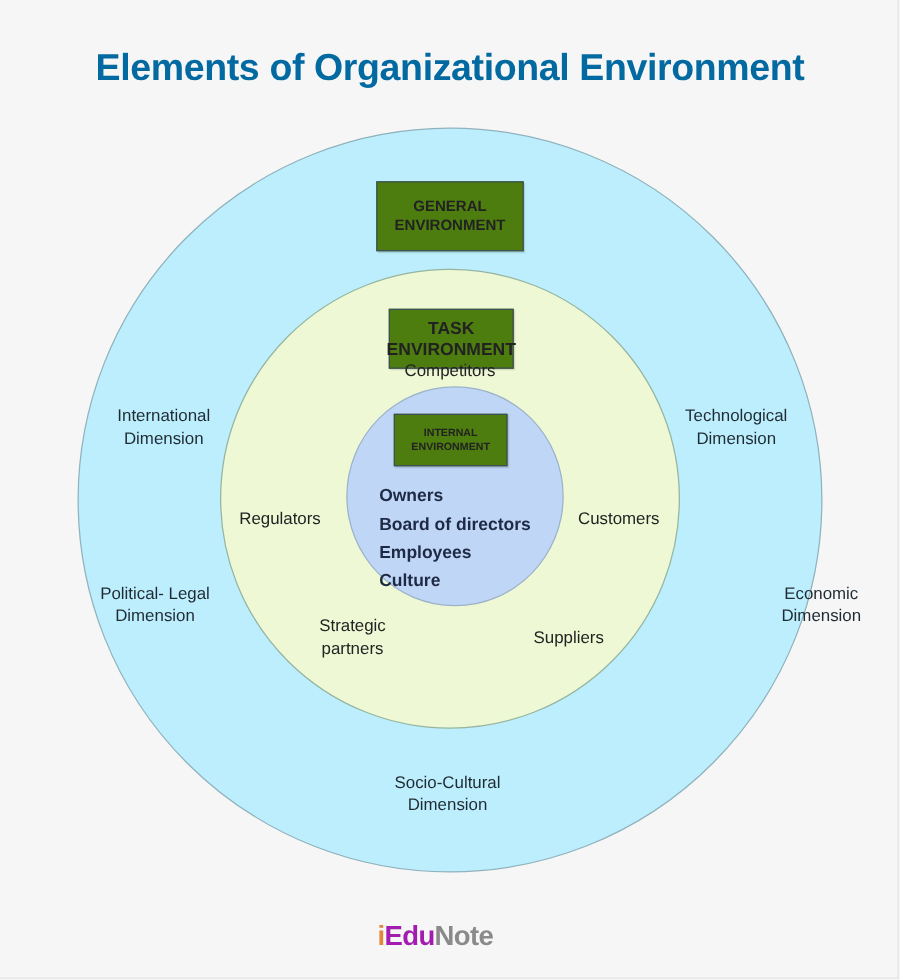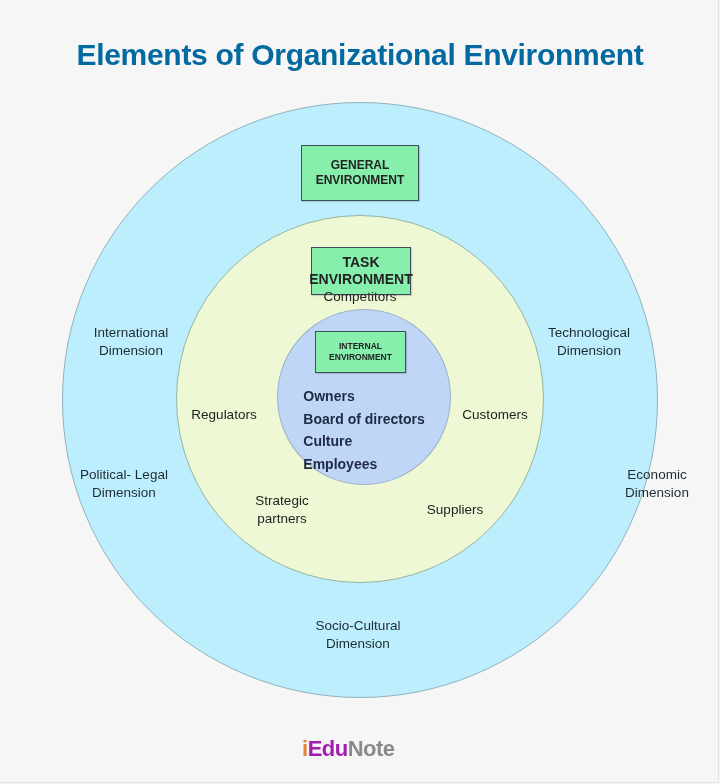--- a/index.html
+++ b/index.html
@@ -10,21 +10,21 @@
   .frame { position:absolute; left:0; top:0; width:718px; height:782px; border-right:1px solid #e3e3e3; border-bottom:1px solid #e3e3e3; }
   .title {
     position:absolute; left:0; width:720px; top:38px; text-align:center;
     font-size:30px; font-weight:bold; color:#0369a1; letter-spacing:-0.3px;
   }
   .circle { position:absolute; border-radius:50%; box-sizing:border-box; }
   .c-outer { left:62px; top:102px; width:596px; height:596px; background:#bdeefd; border:1.5px solid #8fb2bd; }
   .c-middle { left:176px; top:215px; width:368px; height:368px; background:#eef8d5; border:1.5px solid #95b5a0; }
   .c-inner { left:277px; top:309px; width:174px; height:176px; background:#c0d6f7; border:1.5px solid #9bb2c9; }
   .box {
-    position:absolute; background:#86efac; border:1.5px solid #3d4f57; box-shadow:1px 1px 1px rgba(0,0,0,0.15);
+    position:absolute; background:#4d7c0f; border:1.5px solid #3d4f57; box-shadow:1px 1px 1px rgba(0,0,0,0.15);
     text-align:center; font-weight:bold; color:#222; line-height:1.25;
     display:flex; flex-direction:column; justify-content:center; align-items:center;
   }
   .box-general { left:301px; top:145px; width:116px; height:54px; font-size:12px; }
   .box-task { left:311px; top:215px; width:98px; height:46px; font-size:14px;margin-top:32px; }
   .box-internal { left:315px; top:331px; width:89px; height:40px; font-size:8.5px; }
   .lbl {
     position:absolute; text-align:center; font-weight:normal; color:#1f2b33; font-size:13.5px; line-height:18px;
     transform:translateX(-50%); white-space:nowrap;
   }
@@ -88,19 +88,19 @@
 <div class="lbl dark" style="left:495px; top:406px;">Customers</div>
 <div class="lbl dark" style="left:282px; top:492px;">
   <div>Strategic</div>
   <div>partners</div>
 </div>
 <div class="lbl dark" style="left:455px; top:501px;">Suppliers</div>
 
 <div class="inner-list">
   <div>Owners</div>
   <div>Board of directors</div>
+  <div>Employees</div>
   <div>Culture</div>
-  <div>Employees</div>
 </div>
 
 <div class="logo">
   <span class="i">i</span><span class="edu">Edu</span><span class="note">Note</span>
 </div>
 
 </body></html>

